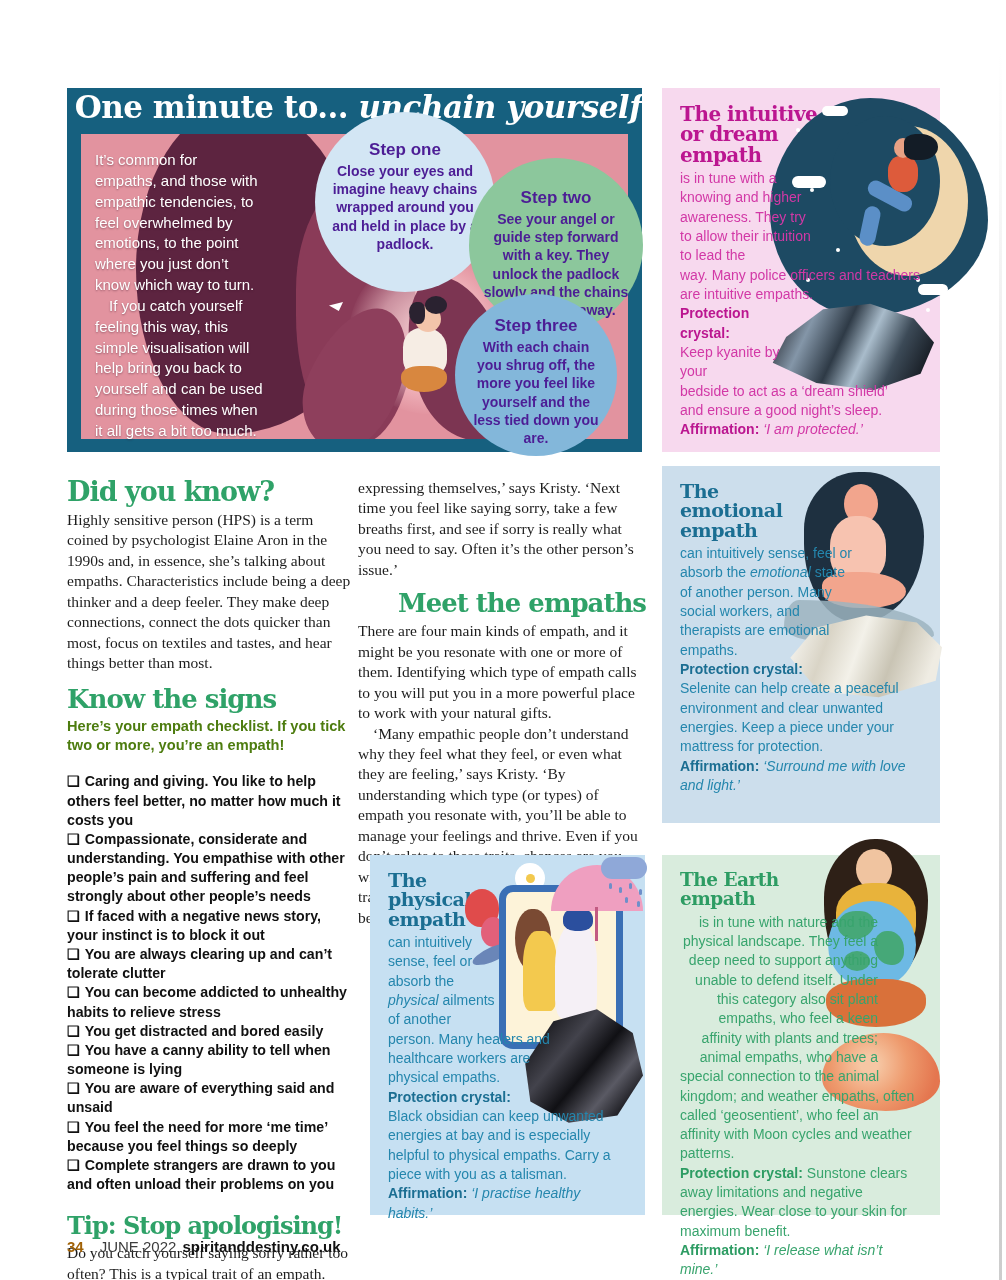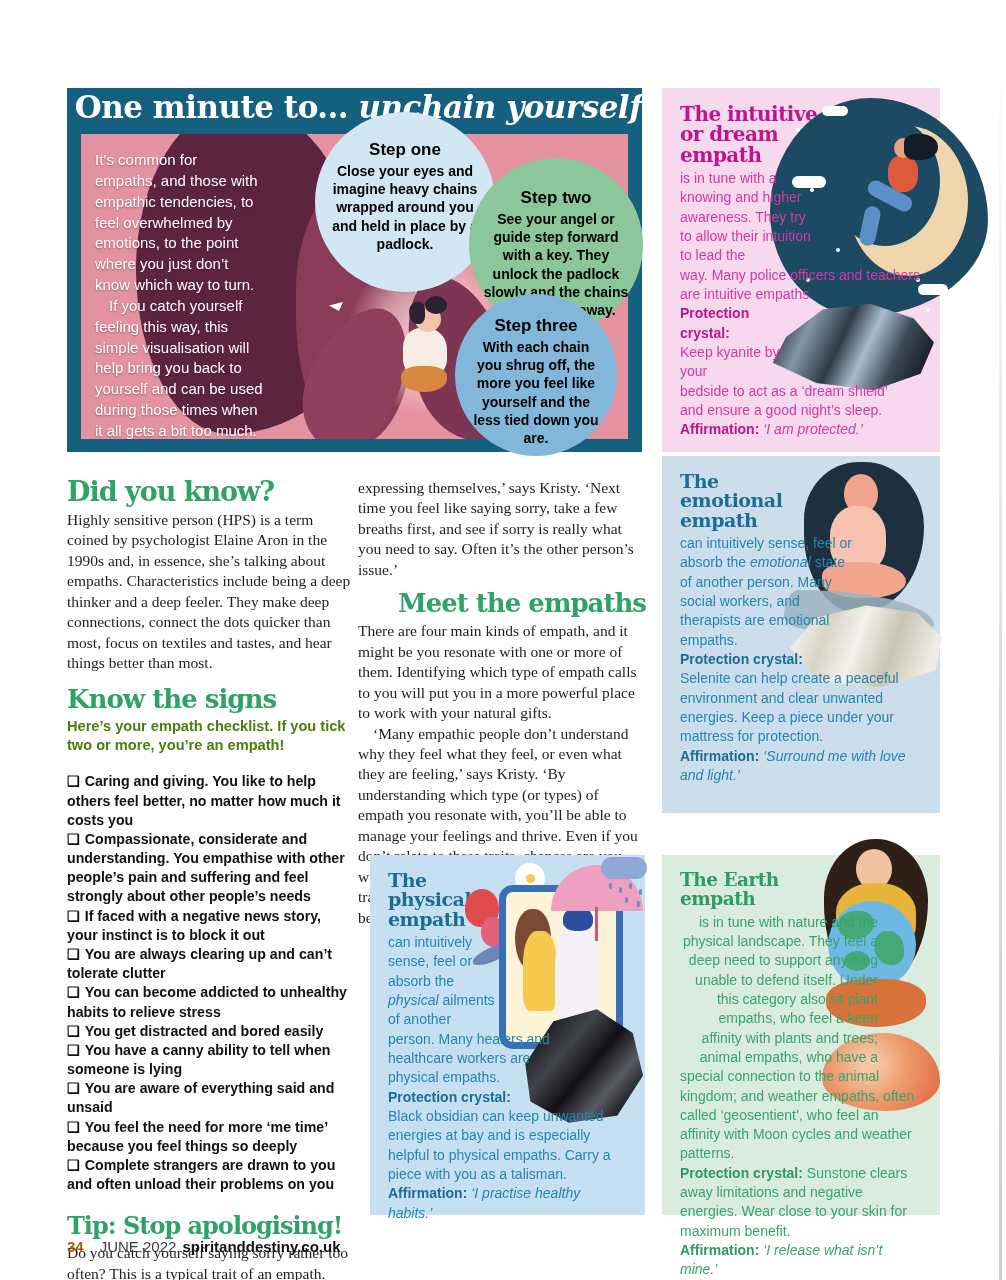--- a/index.html
+++ b/index.html
@@ -29,21 +29,21 @@
   .tiny-figure{position:absolute;left:318px;top:160px;width:60px;height:110px;}
   .tiny-head{position:absolute;left:16px;top:12px;width:26px;height:26px;background:#f3c4aa;border-radius:50%;}
   .tiny-bun{position:absolute;left:26px;top:2px;width:22px;height:18px;background:#2a2230;border-radius:50%;}
   .tiny-hairside{position:absolute;left:10px;top:8px;width:16px;height:22px;background:#2a2230;border-radius:50% 40% 40% 60%;}
   .tiny-body{position:absolute;left:4px;top:34px;width:44px;height:48px;background:#f6ede4;border-radius:40% 45% 35% 35%;}
   .tiny-legs{position:absolute;left:2px;top:72px;width:46px;height:26px;background:#d8873f;border-radius:40% 40% 50% 50%;}
   #banner-copy{position:absolute;left:28px;top:62px;width:168px;color:#fff;font-size:15px;line-height:1.39;z-index:5;
                text-shadow:0 1px 2px rgba(60,20,40,0.45);}
   #banner-copy p{margin:0;}
   #banner-copy p+p{text-indent:14px;}
-  .step{position:absolute;border-radius:50%;text-align:center;color:#000000;z-index:6;box-sizing:border-box;}
+  .step{position:absolute;border-radius:50%;text-align:center;color:#4c1d95;z-index:6;box-sizing:border-box;}
   .step .step-label{font-weight:bold;font-size:17px;margin-bottom:2px;}
   .step .step-text{font-size:14px;line-height:1.3;font-weight:bold;}
   #step1{left:248px;top:24px;width:180px;height:180px;background:#d3e6f4;padding:28px 14px 0;}
   #step2{left:402px;top:70px;width:174px;height:174px;background:#8cc79c;padding:30px 10px 0;}
   #step3{left:388px;top:206px;width:162px;height:162px;background:#83b7da;padding:22px 14px 0;}
 
   
   .infobox{position:absolute;box-sizing:border-box;padding:16px 18px;}
   .infobox .bh{line-height:1.02;letter-spacing:-0.5px;margin:0 0 4px;}
   .bbody{font-size:14px;line-height:1.38;margin:0;position:relative;z-index:3;}
@@ -68,21 +68,21 @@
                     160px 40px 0 #fff,66px 6px 0 #fff,10px 150px 0 #fff,130px 180px 0 #fff;}
   .cloudlet{position:absolute;background:#fff;border-radius:10px;}
   .c1{left:22px;top:78px;width:34px;height:12px;}
   .c2{left:52px;top:8px;width:26px;height:10px;}
   .c3{left:148px;top:186px;width:30px;height:11px;}
   .kyanite{position:absolute;right:6px;top:214px;width:168px;height:92px;z-index:2;
            background:linear-gradient(115deg,#23272e 8%,#8496a8 26%,#2e3a46 44%,#a9bccb 58%,#3c4a57 74%,#141920 92%);
            clip-path:polygon(12% 38%,34% 8%,62% 2%,88% 18%,100% 44%,92% 78%,64% 96%,30% 88%,4% 66%);}
 
   
-  #box-emotional{left:662px;top:456px;width:278px;height:357px;background:#ccdeec;}
+  #box-emotional{left:662px;top:466px;width:278px;height:357px;background:#ccdeec;}
   #box-emotional .bh{color:#1b6e92;font-size:19px;width:120px;}
   #box-emotional .bbody{color:#2486ad;}
   #box-emotional .blabel{color:#1b6e92;}
   .emo-art{position:absolute;right:6px;top:6px;width:160px;height:175px;z-index:1;}
   .emo-hair{position:absolute;left:30px;top:0;width:120px;height:150px;background:#1e3040;border-radius:48% 52% 55% 45%/40% 45% 60% 55%;}
   .emo-head{position:absolute;left:70px;top:12px;width:34px;height:40px;background:#f2a58d;border-radius:50%;}
   .emo-torso{position:absolute;left:56px;top:44px;width:56px;height:66px;background:#f7c3b0;border-radius:45% 45% 40% 40%;}
   .emo-legs{position:absolute;left:48px;top:100px;width:84px;height:36px;background:#f2a58d;border-radius:40% 60% 50% 50%;}
   .emo-hand{position:absolute;left:10px;top:128px;width:150px;height:44px;background:#9cb4bf;
             border-radius:10% 90% 60% 40%/60% 80% 20% 40%;opacity:0.85;}

